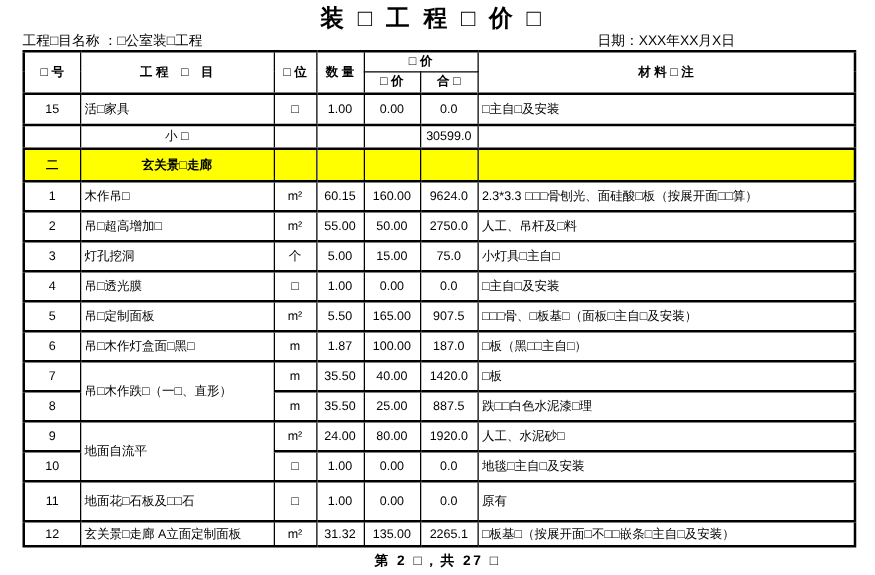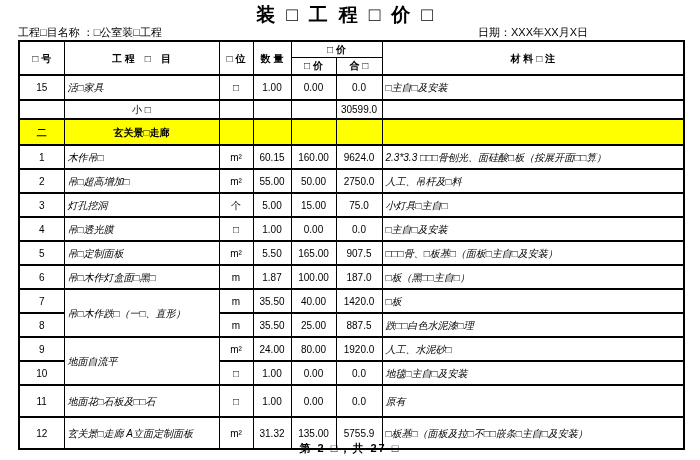--- a/index.html
+++ b/index.html
@@ -14,21 +14,21 @@
   table.quote{position:absolute;top:40px;left:18px;width:665px;
               border-collapse:collapse;table-layout:fixed;
               border:2px solid #000;}
   th,td{border:1px solid #000;border-top-width:2px;border-bottom-width:2px;
         padding:0 3px;font-size:10px;line-height:1.1;overflow:hidden;white-space:nowrap;
         vertical-align:middle;}
   th{font-weight:bold;text-align:center;}
   .thin-t{border-top-width:1px;}
   .thin-b{border-bottom-width:1px;}
   .c{text-align:center;}
-  .l{text-align:left;font-style:italic;}
+  .l{text-align:left;}
   tr.section td{background:#ffff00;font-weight:bold;}
   .footer{position:absolute;top:441px;left:0;width:100%;text-align:center;
           font-size:11px;font-weight:bold;letter-spacing:2px;}
 </style>
 </head>
 <body>
 
 <div class="page">
 
   <div class="title">装□工程□价□</div>
@@ -180,27 +180,27 @@
       </tr>
       <tr style="height:32px">
         <td class="c">11</td>
         <td class="l">地面花□石板及□□石</td>
         <td class="c">□</td>
         <td class="c">1.00</td>
         <td class="c">0.00</td>
         <td class="c">0.0</td>
         <td class="l">原有</td>
       </tr>
-      <tr style="height:32px">
+      <tr style="height:20px">
         <td class="c">12</td>
         <td class="l">玄关景□走廊 A立面定制面板</td>
         <td class="c">m²</td>
         <td class="c">31.32</td>
         <td class="c">135.00</td>
-        <td class="c">5755.9</td>
-        <td class="l">□板基□（面板及拉□不□□嵌条□主自□及安装）</td>
+        <td class="c">2265.1</td>
+        <td class="l">□板基□（按展开面□不□□嵌条□主自□及安装）</td>
       </tr>
     </tbody>
   </table>
 
   <div class="footer">第 2 □，共 27 □</div>
 
 </div>
 
 </body></html>

